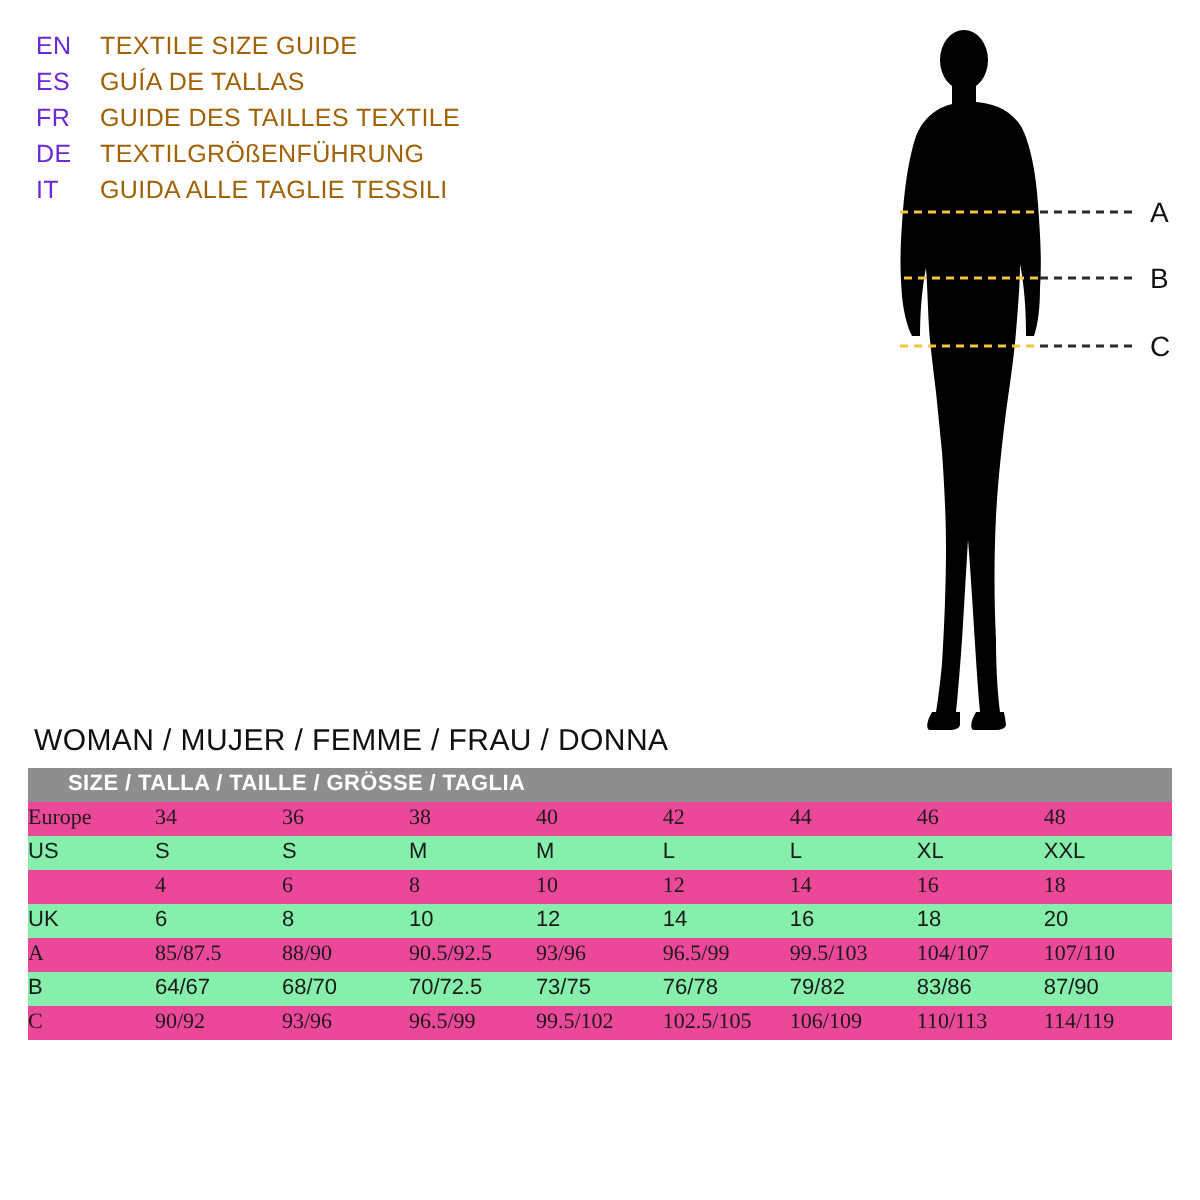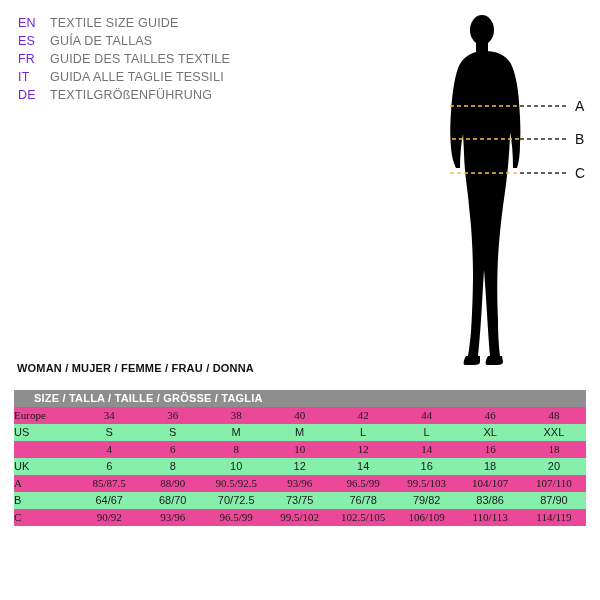--- a/index.html
+++ b/index.html
@@ -35,21 +35,21 @@
     line-height: 18px;
     font-size: 12.5px;
     letter-spacing: 0.2px;
   }
   .lang-code {
     width: 32px;
     flex: 0 0 32px;
     color: #6d28d9;
   }
   .lang-text {
-    color: #737373;
+    color: #a16207;
     white-space: nowrap;
   }
 
   
   .figure-wrap {
     position: absolute;
     left: 420px;
     top: 8px;
     width: 180px;
     height: 360px;
@@ -61,24 +61,24 @@
   
 
   
   .table-area {
     position: absolute;
     left: 14px;
     top: 362px;
     width: 572px;
   }
   .woman-head {
-    font-size: 11px;
-    font-weight: bold;
+    font-size: 15px;
+    font-weight: normal;
     letter-spacing: 0.2px;
-    padding: 0 0 16px 3px;
+    padding: 0 0 5px 3px;
     color: #111;
   }
   table.size {
     width: 572px;
     border-collapse: collapse;
     font-size: 11px;
     table-layout: fixed;
   }
   table.size td {
     height: 17px;
@@ -97,21 +97,20 @@
     padding-left: 20px;
   }
   .row-light td { background: #ec4899; font-family: Liberation Serif, serif; }
   .row-dark td { background: #86efac; }
   td.label {
     text-align: left;
     padding-left: 6px;
     width: 86px;
   }
   td.val {
-    text-align: center;
   }
 
   
   .legend {
     position: absolute;
     left: 18px;
     top: 540px;
     width: 560px;
   }
   .legend-row {
@@ -135,26 +134,26 @@
     </div>
     <div class="lang-row">
       <span class="lang-code">ES</span>
       <span class="lang-text">GUÍA DE TALLAS</span>
     </div>
     <div class="lang-row">
       <span class="lang-code">FR</span>
       <span class="lang-text">GUIDE DES TAILLES TEXTILE</span>
     </div>
     <div class="lang-row">
+      <span class="lang-code">DE</span>
+      <span class="lang-text">TEXTILGRÖßENFÜHRUNG</span>
+    </div>
+    <div class="lang-row">
       <span class="lang-code">IT</span>
       <span class="lang-text">GUIDA ALLE TAGLIE TESSILI</span>
-    </div>
-    <div class="lang-row">
-      <span class="lang-code">DE</span>
-      <span class="lang-text">TEXTILGRÖßENFÜHRUNG</span>
     </div>
   </div>
 
   <div class="figure-wrap">
     <svg width="180" height="360" viewBox="0 0 180 360" xmlns="http://www.w3.org/2000/svg">
       <g fill="#000000">
 
         <ellipse cx="62" cy="22" rx="12" ry="15"></ellipse>
 
         <rect x="56" y="34" width="12" height="12"></rect>

